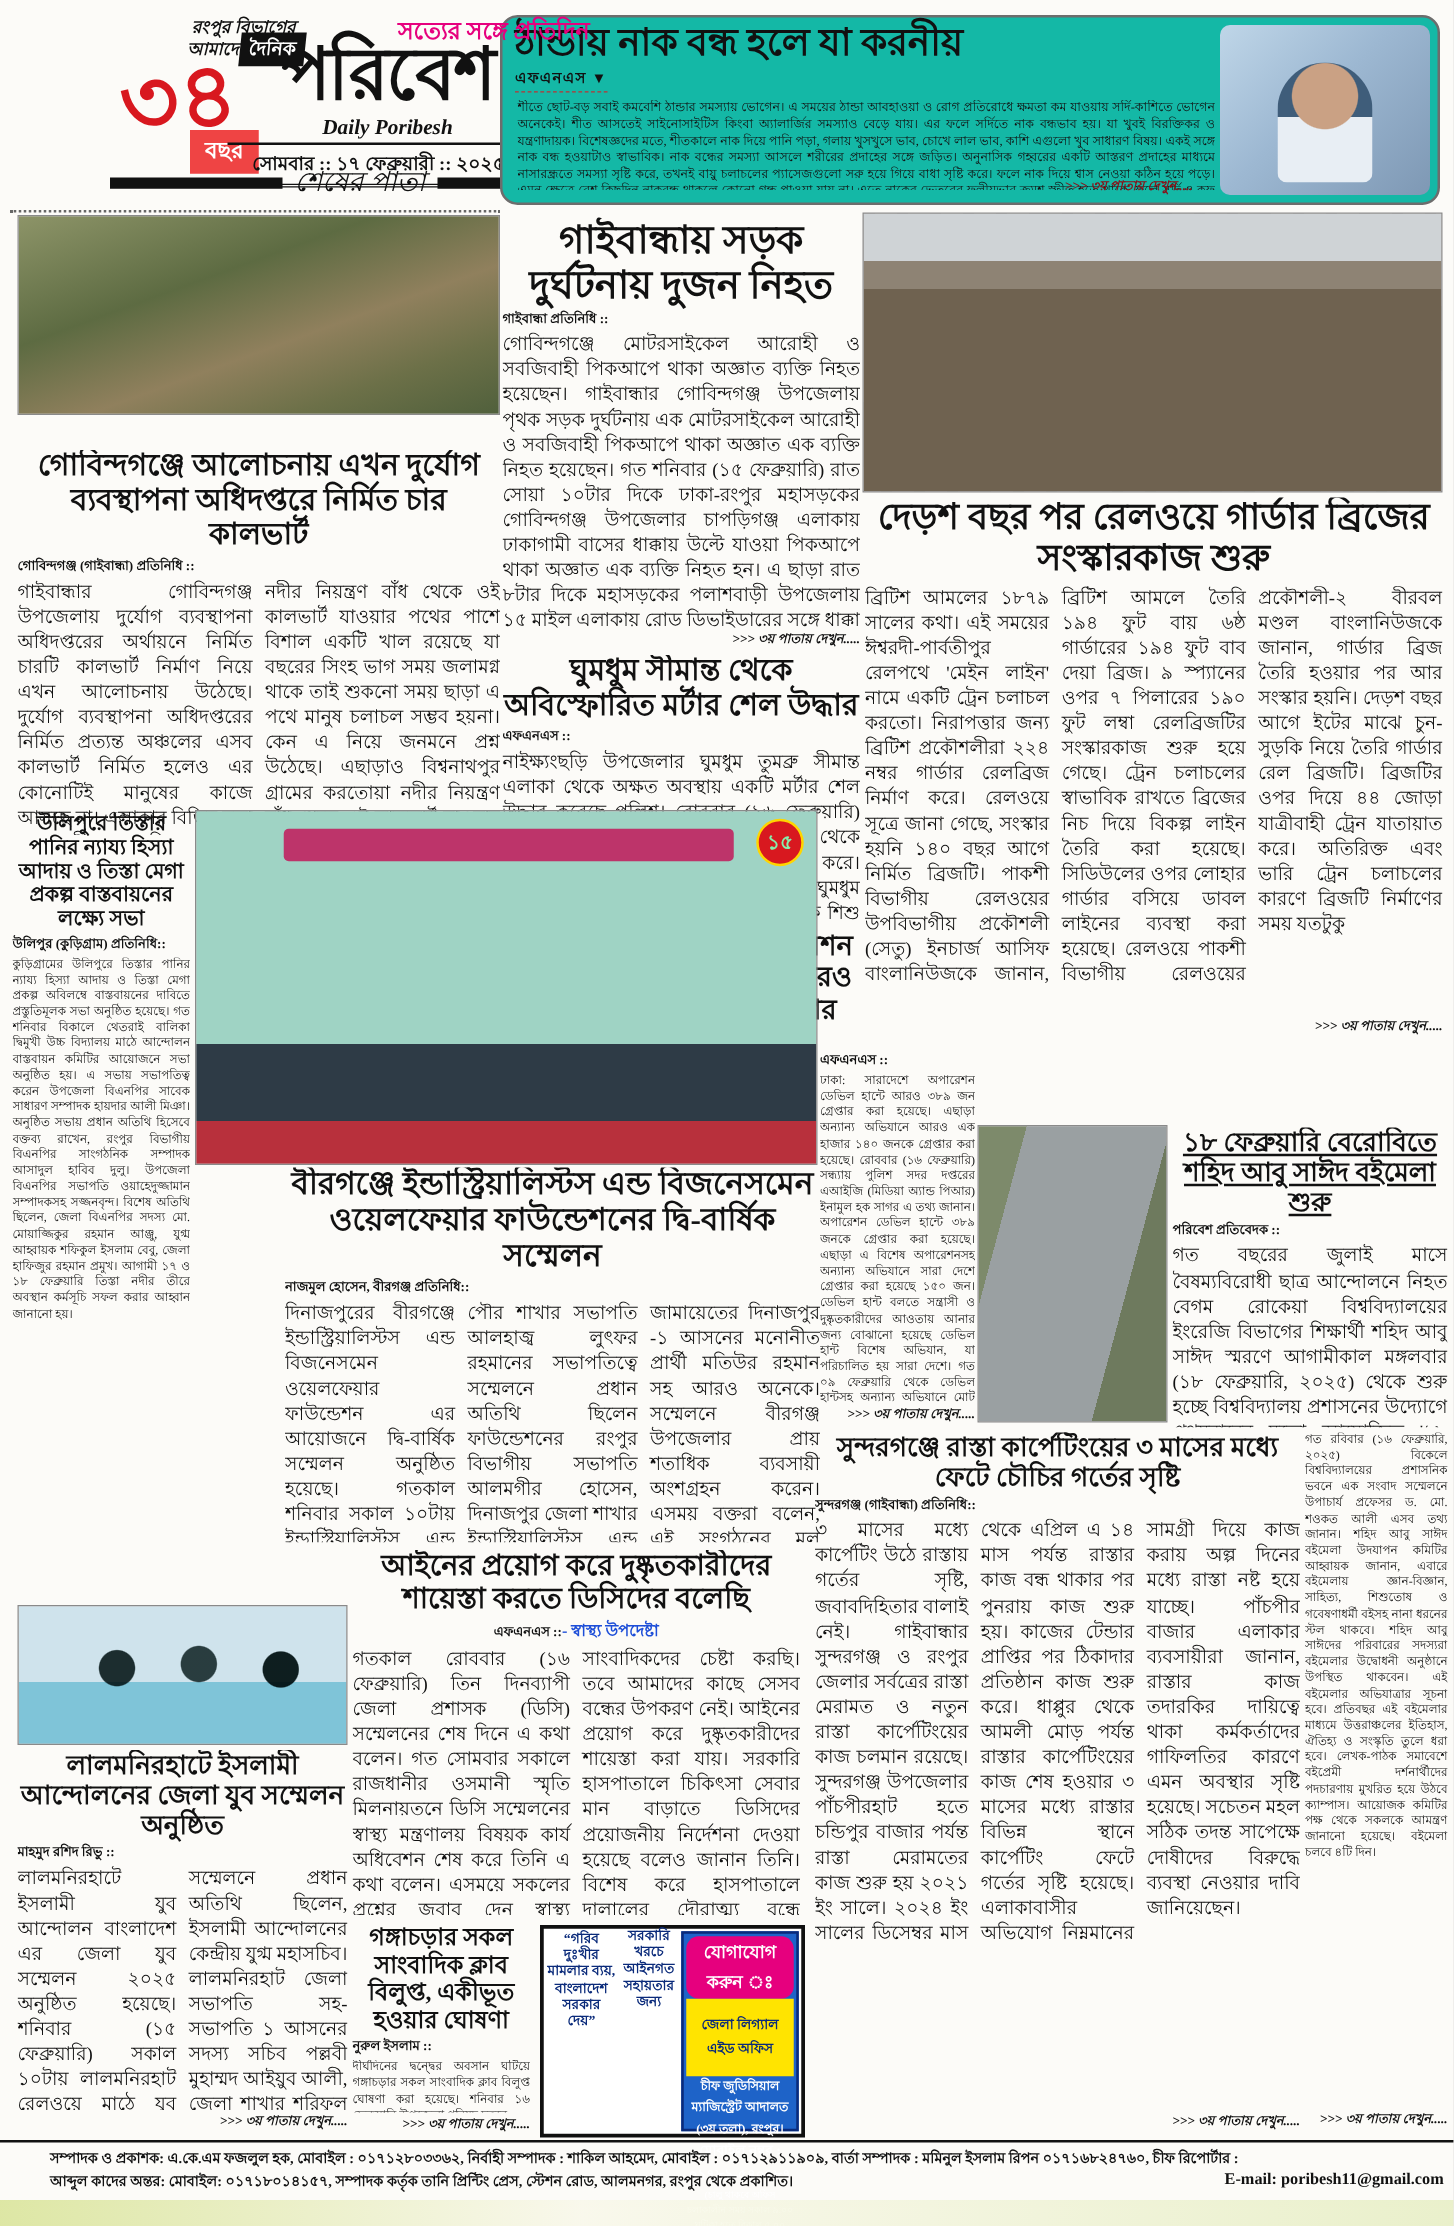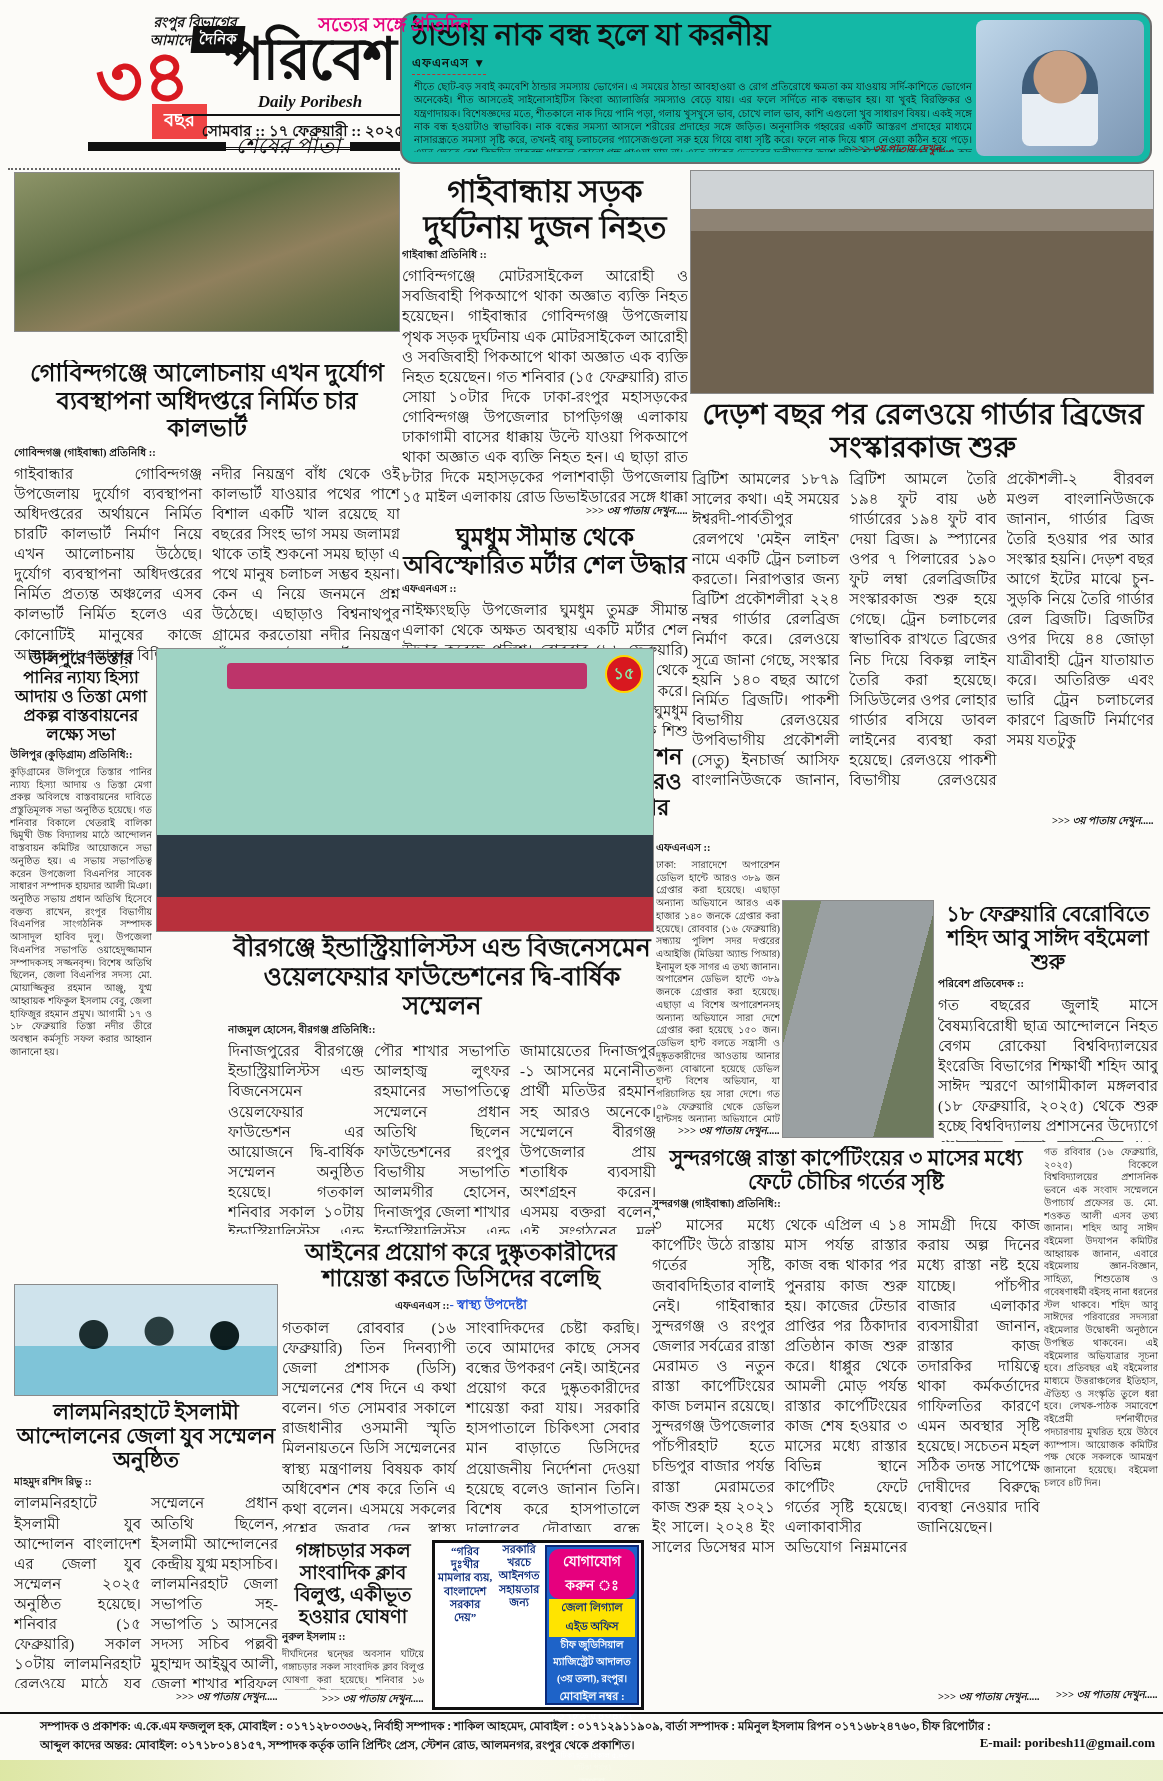--- a/index.html
+++ b/index.html
@@ -65,39 +65,39 @@
   .art-mortar .hl{font-size:24px;}
   .devil-hl{left:500px;top:744px;width:190px;height:92px;font-size:22px;}
   .devil-bd{left:656px;top:838px;width:124px;height:302px;}
   .devil-bd .bd{font-size:9.5px;}
   .art-tista{left:10px;top:650px;width:142px;height:632px;}
   .art-tista .hl{font-size:16.5px;}
   .art-tista .bd{font-size:9.5px;}
   .art-birganj{left:228px;top:934px;width:428px;height:300px;}
   .art-birganj .hl{font-size:25px;}
   .art-boimela{left:938px;top:902px;width:220px;height:240px;}
-  .art-boimela .hl{font-size:21px;}
+  .art-boimela .hl{font-size:21px;text-decoration:underline;}
   .boimela-cont{left:1044px;top:1146px;width:114px;height:558px;}
   .boimela-cont .bd{font-size:9.5px;}
   .art-sundarganj{left:652px;top:1146px;width:388px;height:560px;}
   .art-sundarganj .hl{font-size:21px;}
   .art-dc{left:282px;top:1240px;width:358px;height:292px;align-items:center;}
   .art-dc .hl{font-size:23px;}
   .dc-attr{color:#1d4ed8;font-size:13px;}
   .art-gangachara{left:282px;top:1540px;width:142px;height:168px;}
   .art-gangachara .hl{font-size:19px;}
   .art-gangachara .bd{font-size:9.5px;}
   .art-lalmonirhat{left:14px;top:1400px;width:264px;height:306px;}
   .art-lalmonirhat .hl{font-size:21px;}
   
   .adbox{left:432px;top:1540px;width:212px;height:170px;border:3px solid #101010;background:#fff;box-sizing:border-box;display:flex;flex-direction:row;}
   .ad-quote{font-size:11px;font-weight:900;text-align:center;color:#0a2a7a;padding:2px 3px;line-height:1.2;}
   .ad-inner{flex:1;margin:2px;background:#1e63c8;border:2px solid #0a2a7a;color:#fff;text-align:center;display:flex;flex-direction:column;justify-content:space-around;padding:2px;}
   .ad-banner{align-self:center;background:#e6007e;color:#fff;font-size:14px;font-weight:900;padding:1px 14px;border-radius:10px;}
-  .ad-l1{background:#ffe400;color:#0a2a7a;font-weight:900;font-size:11px;align-self:center;padding:0 6px;}
+  .ad-l1{background:#ffe400;color:#0a2a7a;font-weight:900;font-size:11px;align-self:center;padding:12px 6px;}
   .ad-l2{font-size:10px;font-weight:bold;}
   .ad-l3{font-size:11px;font-weight:900;}
   .ad-l4{font-size:7.5px;}
   .ad-or{font-size:11px;font-weight:900;}
   .ad-bottom{background:#ffe400;color:#8a0f17;font-size:10px;font-weight:900;padding:2px 1px;}
   
   .footrule{left:0;top:1712px;width:1163px;border-top:2.5px solid #111;}
   .foot1{left:40px;top:1718px;width:1085px;font-size:11.5px;font-weight:bold;}
   .foot2{left:40px;top:1737px;width:720px;font-size:11.5px;font-weight:bold;}
   .footmail{left:930px;top:1735px;width:225px;font-size:13px;font-weight:bold;text-align:right;}

